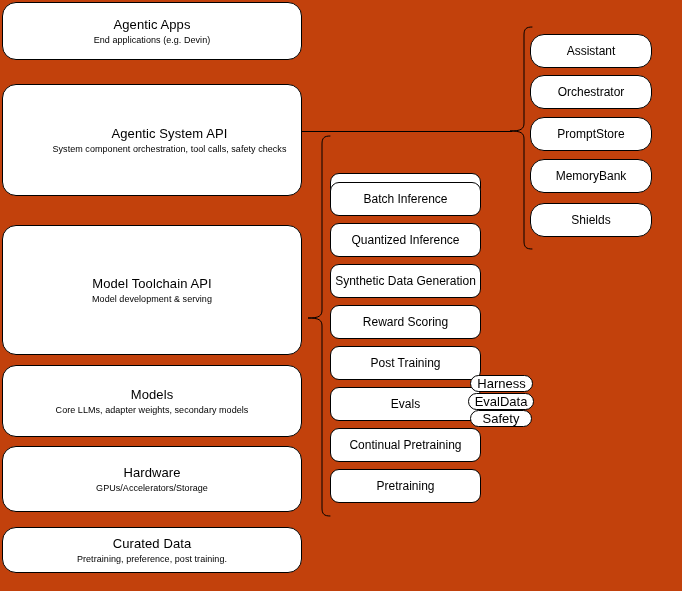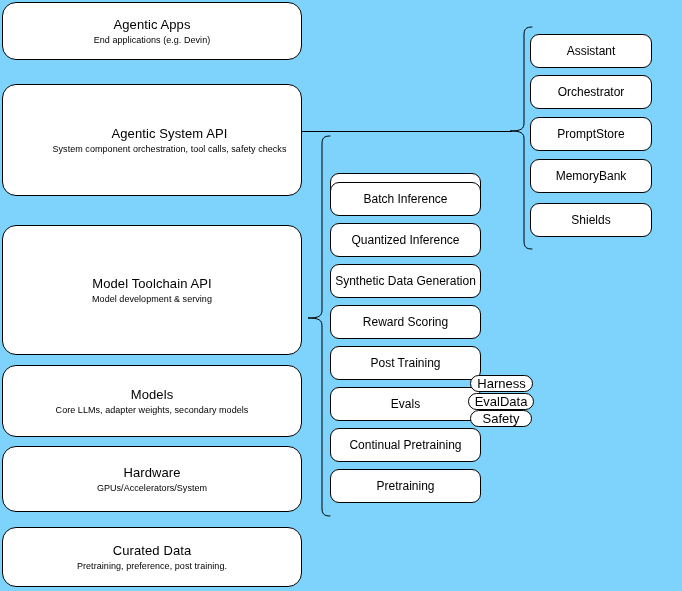--- a/index.html
+++ b/index.html
@@ -9,21 +9,21 @@
   }
   body {
     font-family: "Liberation Sans", sans-serif;
     color: #000000;
   }
   #canvas {
     position: relative;
     width: 682px;
     height: 591px;
     overflow: hidden;
-    background: #7dd3fc;
+    background: #c2410c;
   }
   .box {
     position: absolute;
     box-sizing: border-box;
     border: 1px solid #000000;
     background: #ffffff;
     display: flex;
     flex-direction: column;
     align-items: center;
     justify-content: center;
@@ -55,20 +55,21 @@
     font-size: 12px;
     line-height: 14px;
   }
   .mid-item {
     left: 330px;
     width: 151px;
   }
   .right-item {
     left: 530px;
     width: 122px;
+    border-radius: 14px;
   }
   
   .pill {
     position: absolute;
     box-sizing: border-box;
     border: 1px solid #000000;
     background: #ffffff;
     border-radius: 999px;
     display: flex;
     align-items: center;
@@ -116,24 +117,24 @@
     <div class="subtitle">Model development &amp; serving</div>
   </div>
 
   <div class="box layer" style="top:365px; height:72px;">
     <div class="title">Models</div>
     <div class="subtitle">Core LLMs, adapter weights, secondary models</div>
   </div>
 
   <div class="box layer" style="top:446px; height:66px;">
     <div class="title">Hardware</div>
-    <div class="subtitle">GPUs/Accelerators/System</div>
-  </div>
-
-  <div class="box layer" style="top:527px; height:60px;">
+    <div class="subtitle">GPUs/Accelerators/Storage</div>
+  </div>
+
+  <div class="box layer" style="top:527px; height:46px;">
     <div class="title">Curated Data</div>
     <div class="subtitle">Pretraining, preference, post training.</div>
   </div>
 
   <div class="connector" style="left:302px; top:131px; width:210px; height:1px;"></div>
 
   <svg class="brace" style="left:306px; top:134px;" width="26" height="386" viewBox="0 0 26 386">
     <path d="M 24 2
              C 18 2, 16 4, 16 10
              L 16 176

